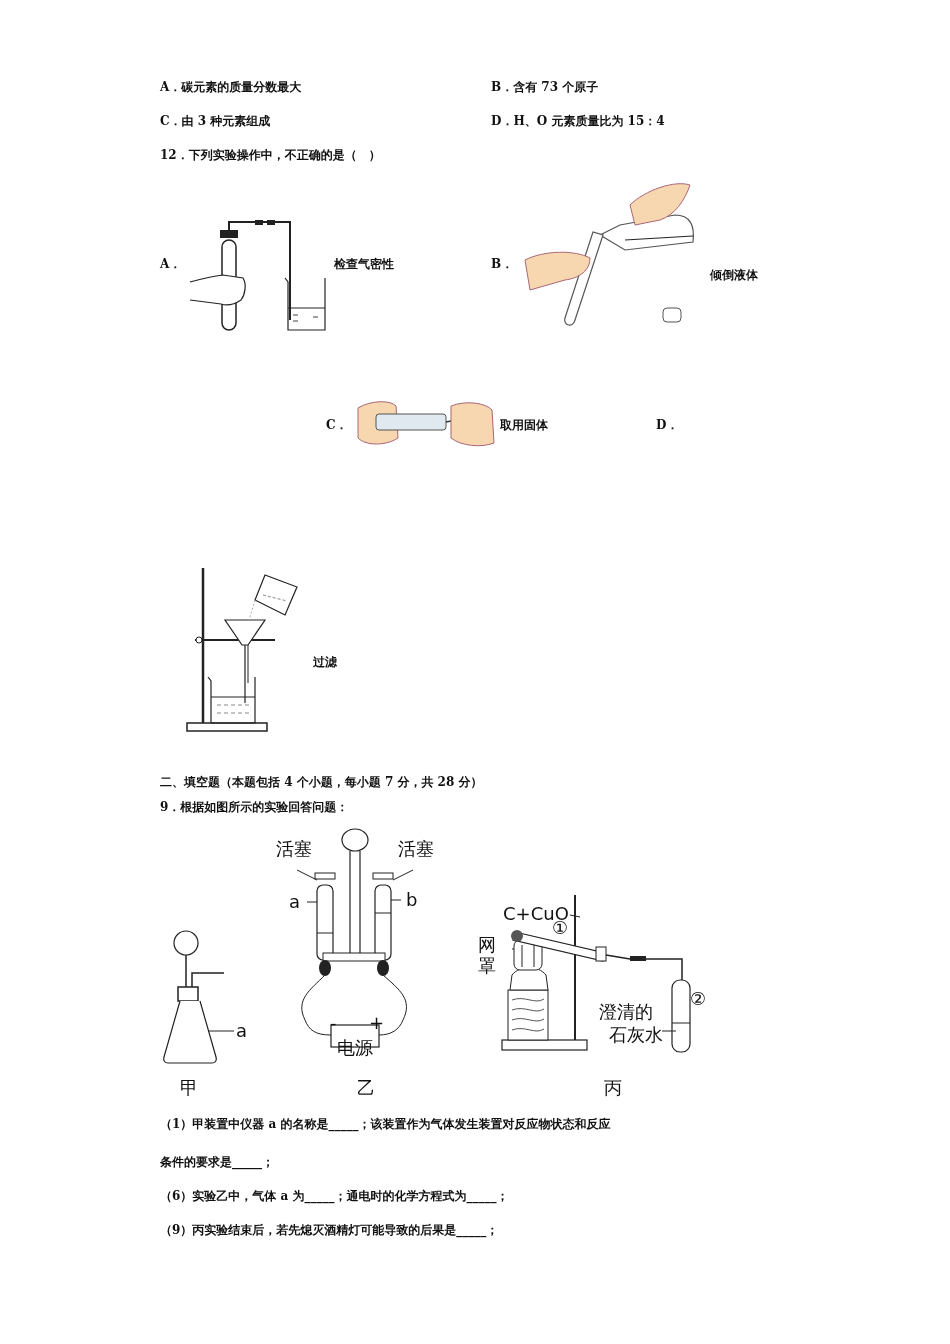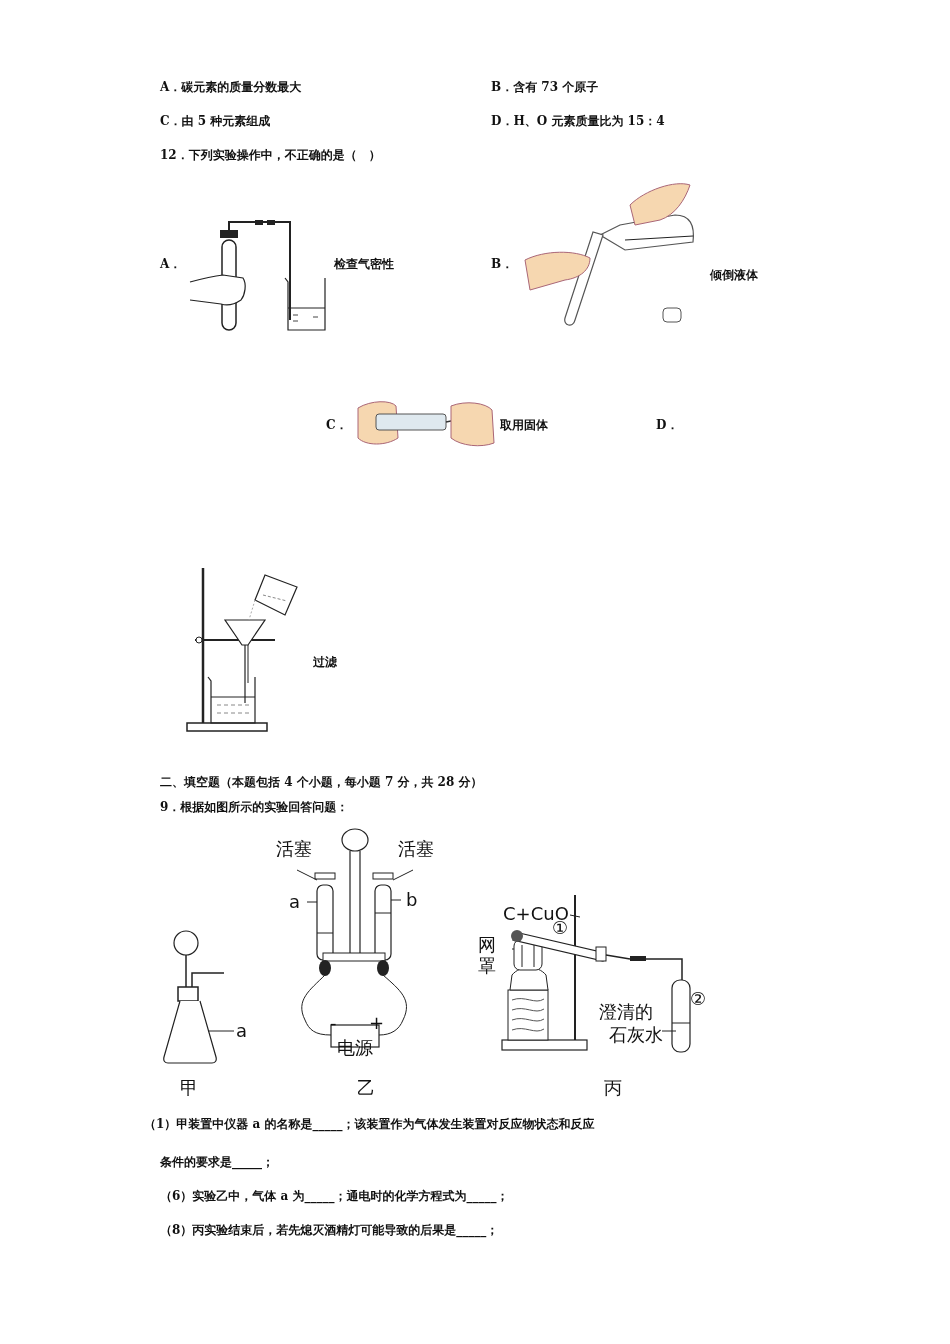--- a/index.html
+++ b/index.html
@@ -8,21 +8,21 @@
   .t { position: absolute; font-size: 12px; font-weight: bold; white-space: nowrap; line-height: 18px; }
   .fig { position: absolute; }
   .lbl { position: absolute; font-family: "DejaVu Sans", sans-serif; font-size: 18px; font-weight: normal; white-space: nowrap; }
   svg { overflow: visible; }
 </style>
 </head>
 <body>
 
 <div class="t" style="left:160px;top:78px">A．碳元素的质量分数最大</div>
 <div class="t" style="left:491px;top:78px">B．含有 73 个原子</div>
-<div class="t" style="left:160px;top:112px">C．由 5 种元素组成</div>
+<div class="t" style="left:160px;top:112px">C．由 3 种元素组成</div>
 <div class="t" style="left:491px;top:112px">D．H、O 元素质量比为 15：4</div>
 
 <div class="t" style="left:160px;top:146px">12．下列实验操作中，不正确的是（　）</div>
 
 <div class="t" style="left:160px;top:255px">A．</div>
 <svg class="fig" style="left:185px;top:220px" width="150" height="115">
 
   <rect x="37" y="20" width="14" height="90" rx="7" fill="none" stroke="#222" stroke-width="1.5"></rect>
   <rect x="35" y="10" width="18" height="8" fill="#222"></rect>
 
@@ -164,16 +164,16 @@
 </svg>
 <div class="lbl" style="left:503px;top:903px">C+CuO</div>
 <div class="lbl" style="left:552px;top:917px">①</div>
 <div class="lbl" style="left:478px;top:933px">网</div>
 <div class="lbl" style="left:478px;top:954px">罩</div>
 <div class="lbl" style="left:690px;top:988px">②</div>
 <div class="lbl" style="left:599px;top:1000px">澄清的</div>
 <div class="lbl" style="left:609px;top:1023px">石灰水</div>
 <div class="lbl" style="left:604px;top:1076px">丙</div>
 
-<div class="t" style="left:144px;top:1115px">（1）甲装置中仪器 a 的名称是_____；该装置作为气体发生装置对反应物状态和反应</div>
+<div class="t" style="left:160px;top:1115px">（1）甲装置中仪器 a 的名称是_____；该装置作为气体发生装置对反应物状态和反应</div>
 <div class="t" style="left:160px;top:1153px">条件的要求是_____；</div>
 <div class="t" style="left:160px;top:1187px">（6）实验乙中，气体 a 为_____；通电时的化学方程式为_____；</div>
-<div class="t" style="left:160px;top:1221px">（8）丙实验结束后，若先熄灭酒精灯可能导致的后果是_____；</div>
+<div class="t" style="left:160px;top:1221px">（9）丙实验结束后，若先熄灭酒精灯可能导致的后果是_____；</div>
 
 </body></html>

